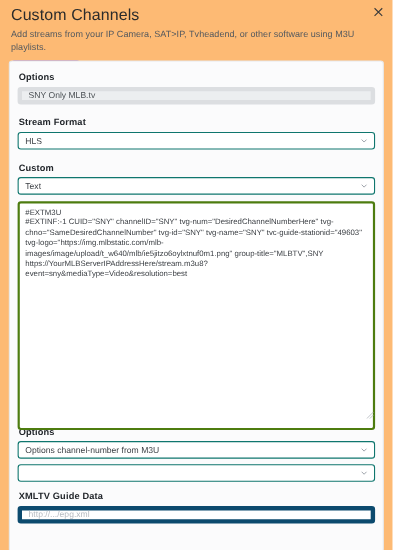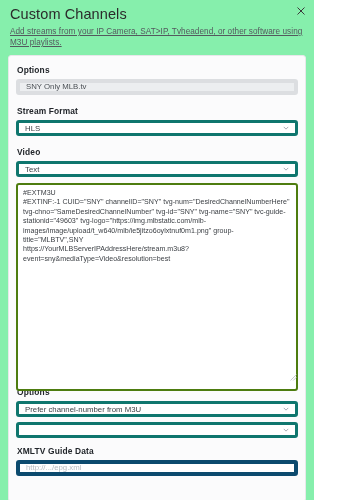--- a/index.html
+++ b/index.html
@@ -5,22 +5,22 @@
   * { box-sizing: border-box; }
   html, body {
     margin: 0; padding: 0;
     width: 357px; height: 500px;
     background: #ffffff;
     font-family: "Liberation Sans", sans-serif;
     -webkit-font-smoothing: antialiased;
   }
   #app {
     position: relative;
-    width: 314px; height: 500px;
-    background: #86efac;
+    width: 357px; height: 500px;
+    background: #fdba74;
     overflow: hidden;
   }
 
   
   .header {
     padding: 6px 10px 0 10px;
     position: relative;
   }
   .title {
     font-size: 14.5px;
@@ -29,21 +29,20 @@
     letter-spacing: .1px;
     line-height: 17px;
     margin: 0 0 3px 0;
   }
   .subtitle {
     font-size: 8.2px;
     color: #54595e;
     line-height: 11px;
     margin: 0 0 5px 0;
     letter-spacing: .05px;
-    text-decoration: underline;
   }
   .close-btn {
     position: absolute;
     top: 5px; right: 7px;
     width: 12px; height: 12px;
     color: #3a3a3a;
     font-size: 11px;
     line-height: 12px;
     text-align: center;
     cursor: pointer;
@@ -112,21 +111,21 @@
     background: #eceef0;
     border-color: #dcdee1;
     color: #4a4f54;
   }
   .text-input.placeholder { color: #b6bbc1; }
 
   .select {
     position: relative;
     width: 100%;
     height: 16px;
-    border: 3px solid #0f766e;
+    border: 1px solid #0f766e;
     border-radius: 3px;
     background: #ffffff;
     font-size: 7.8px;
     color: #3d4146;
     padding: 0 16px 0 6px;
     display: flex;
     align-items: center;
     cursor: pointer;
     margin-bottom: 5px;
   }
@@ -201,21 +200,21 @@
     <div class="field-label spaced">Stream Format</div>
     <div class="select">
       <span>HLS</span>
       <span class="caret">
         <svg width="6" height="4" viewBox="0 0 8 5" aria-hidden="true">
           <path d="M1 1 L4 4 L7 1" fill="none" stroke="#8a9099" stroke-width="1"></path>
         </svg>
       </span>
     </div>
 
-    <div class="field-label spaced">Video</div>
+    <div class="field-label spaced">Custom</div>
     <div class="select">
       <span>Text</span>
       <span class="caret">
         <svg width="6" height="4" viewBox="0 0 8 5" aria-hidden="true">
           <path d="M1 1 L4 4 L7 1" fill="none" stroke="#8a9099" stroke-width="1"></path>
         </svg>
       </span>
     </div>
 
     <div class="textarea mt6">#EXTM3U
@@ -225,21 +224,21 @@
       <span class="resize-grip" style="right:1px; bottom:10px;">
         <svg width="7" height="7" viewBox="0 0 7 7" aria-hidden="true">
           <path d="M6.5 0.5 L0.5 6.5 M6.5 3.2 L3.2 6.5" stroke="#b8bdc3" stroke-width="0.8" fill="none"></path>
         </svg>
       </span>
     </div>
 
     <div class="field-label" style="margin-top:-4px;">Options</div>
 
     <div class="select">
-      <span>Prefer channel-number from M3U</span>
+      <span>Options channel-number from M3U</span>
       <span class="caret">
         <svg width="6" height="4" viewBox="0 0 8 5" aria-hidden="true">
           <path d="M1 1 L4 4 L7 1" fill="none" stroke="#8a9099" stroke-width="1"></path>
         </svg>
       </span>
     </div>
 
     <div class="select">
       <span class="caret">
         <svg width="6" height="4" viewBox="0 0 8 5" aria-hidden="true">

